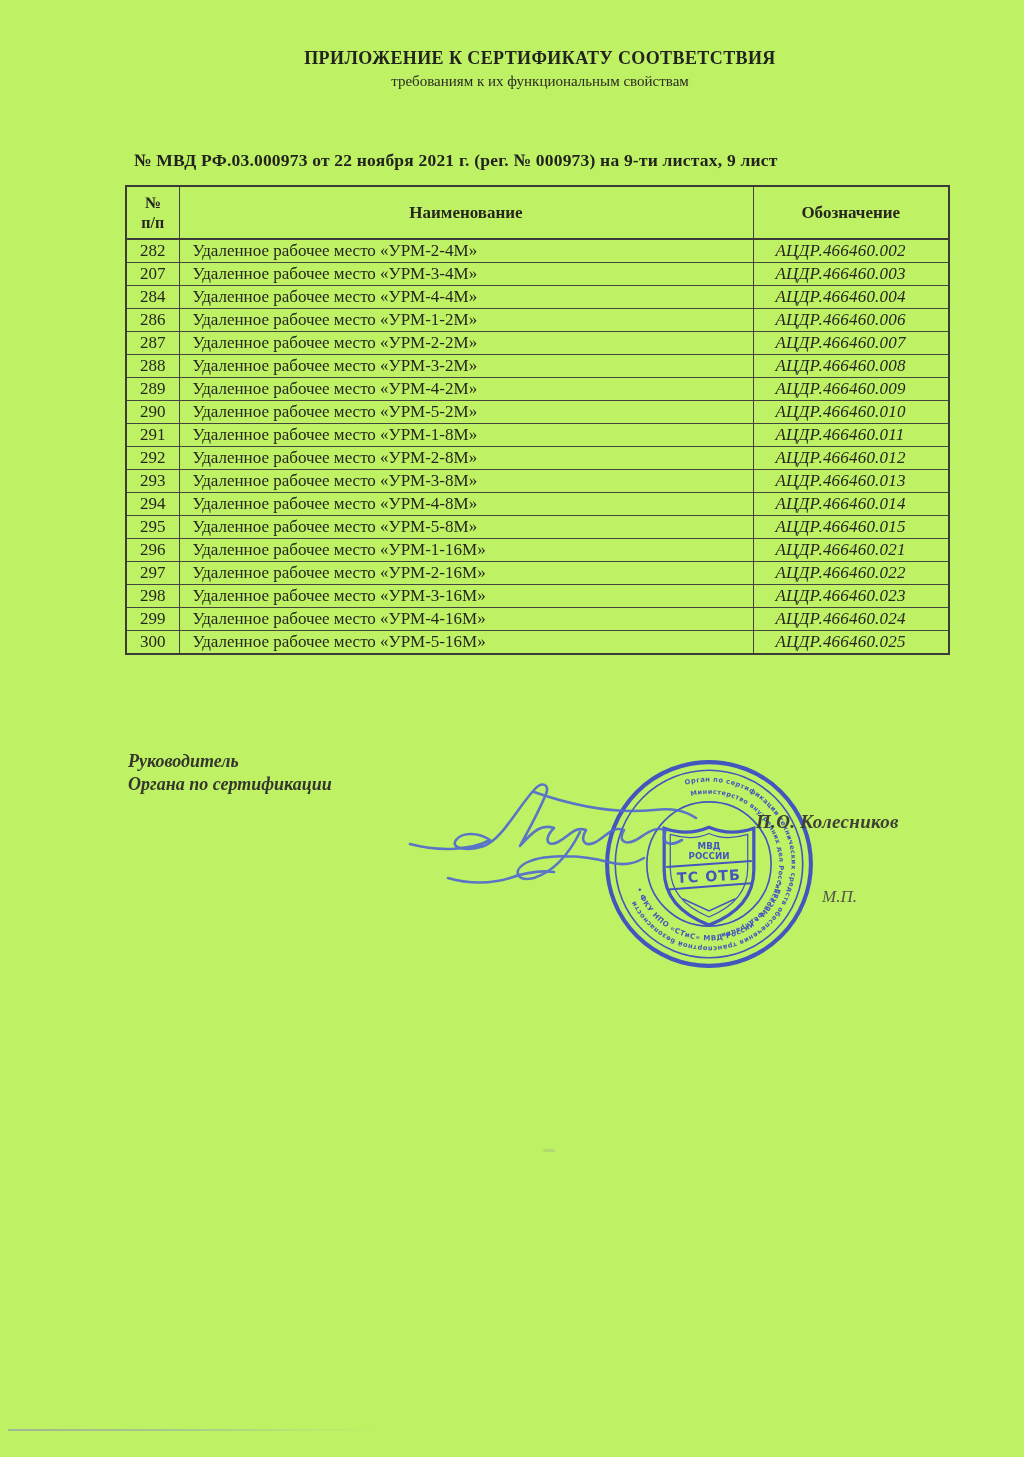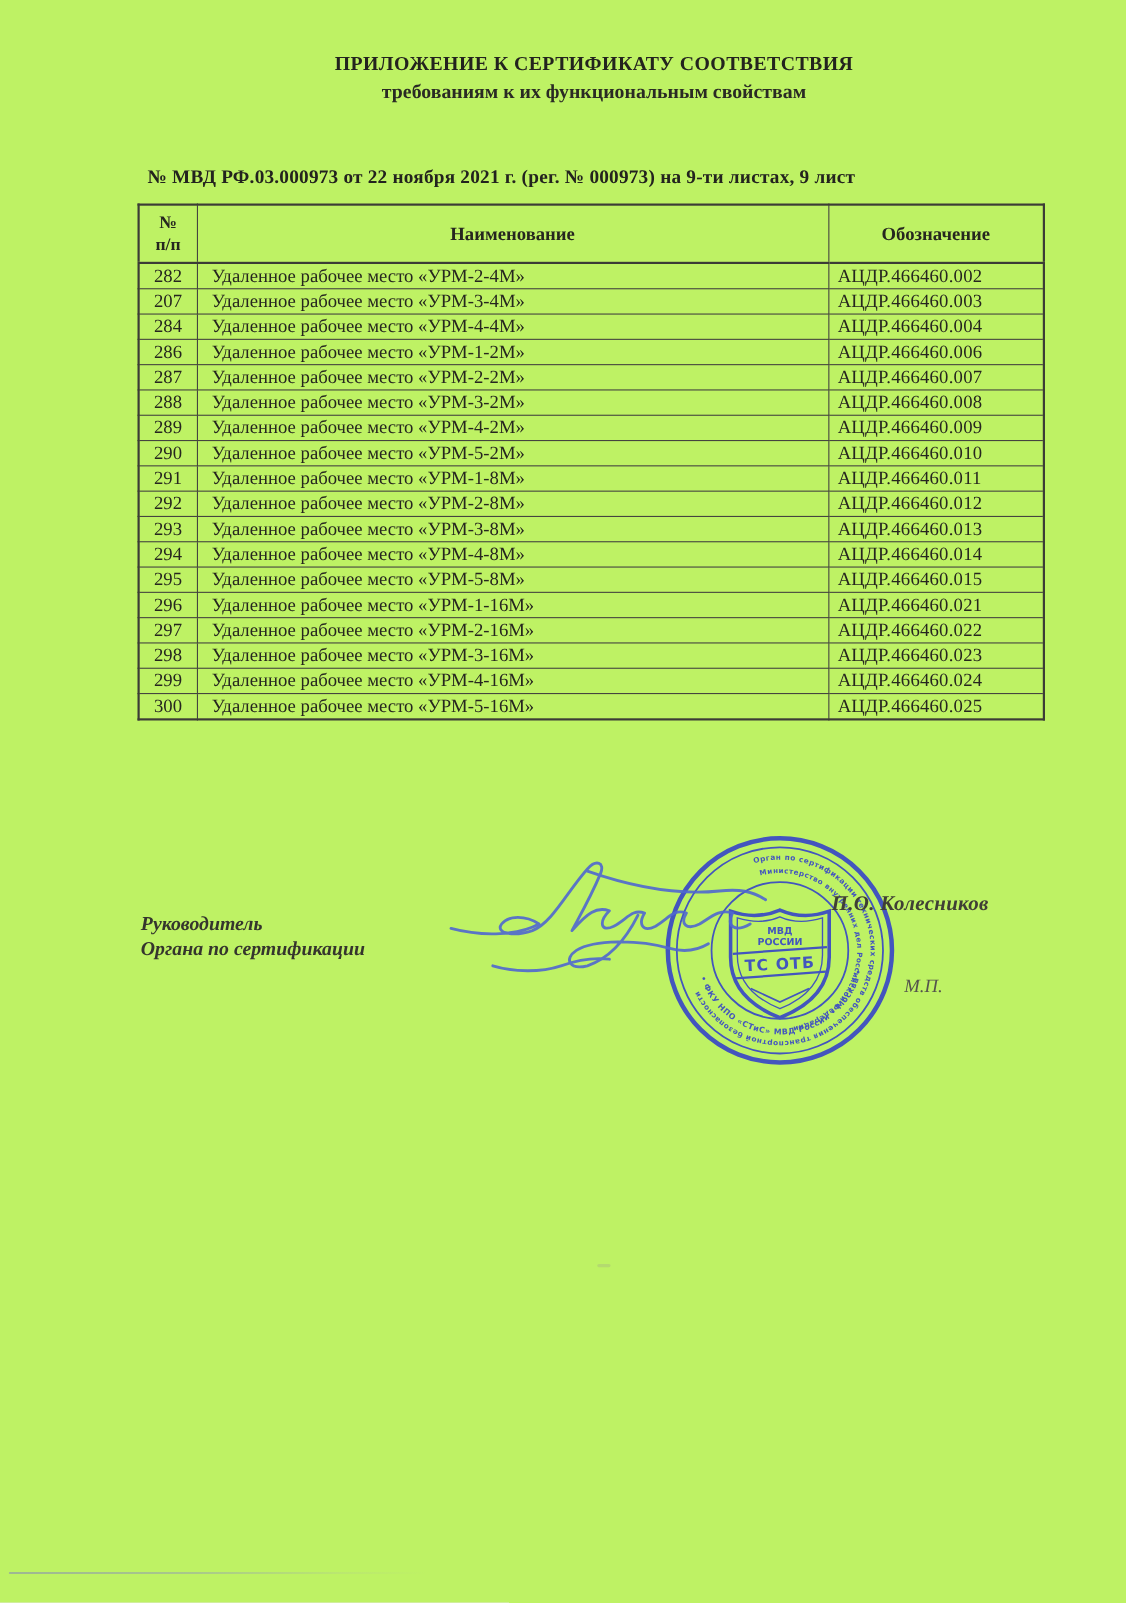--- a/index.html
+++ b/index.html
@@ -5,21 +5,21 @@
   html,body{margin:0;padding:0;background:#e8e8e8;}
   .page{
     position:relative;width:1024px;height:1457px;margin:0 auto;
     background:#bef264;overflow:hidden;
     font-family:"Liberation Serif","DejaVu Serif",serif;color:#2a2a24;
   }
   
   .title-block{position:absolute;left:56px;top:48px;width:968px;text-align:center;}
   .title-1{font-size:18px;font-weight:bold;letter-spacing:.4px;color:#23231e;}
   .title-2{margin-top:5px;font-size:15.5px;font-weight:bold;color:#2a2a24;}
-  .title-3{margin-top:4px;font-size:18px;font-weight:bold;color:#2a2a24;}
+  .title-3{margin-top:4px;font-size:15px;font-weight:normal;color:#2a2a24;}
   .doc-number{position:absolute;left:134px;top:150px;font-size:17.5px;font-weight:bold;color:#23231e;letter-spacing:.2px;}
   
   table.doc-table{
     position:absolute;left:125px;top:185px;width:823px;
     border-collapse:collapse;table-layout:fixed;
     font-family:"Liberation Serif","DejaVu Serif",serif;
   }
   .doc-table col.w-num{width:53px;}
   .doc-table col.w-name{width:574px;}
   .doc-table col.w-des{width:196px;}
@@ -27,23 +27,23 @@
     border:1.5px solid #45453f;
     font-size:17px;color:#26261f;
     overflow:hidden;white-space:nowrap;
   }
   .doc-table{border:2.5px solid #3c3c36;}
   .doc-table thead th{height:49px;font-weight:bold;text-align:center;vertical-align:middle;font-size:17px;border-bottom:2px solid #3c3c36;}
   .th-num-l1,.th-num-l2{display:block;line-height:20px;font-size:16px;}
   .doc-table tbody td{height:22px;padding:0;}
   .doc-table td.c-num{text-align:center;}
   .doc-table td.c-name{padding-left:13px;}
-  .doc-table td.c-designation{padding-left:8px;letter-spacing:.2px;}
-  
-  .role-block{position:absolute;left:128px;top:828px;font-size:18px;font-weight:bold;font-style:italic;color:#35352d;line-height:23px;}
+  .doc-table td.c-designation{padding-left:22px;letter-spacing:.2px;font-style:italic;}
+  
+  .role-block{position:absolute;left:128px;top:750px;font-size:18px;font-weight:bold;font-style:italic;color:#35352d;line-height:23px;}
   .signer-name{position:absolute;left:756px;top:811px;font-size:19px;font-weight:bold;font-style:italic;color:#3f3f35;z-index:5;letter-spacing:.3px;}
   .mp-note{position:absolute;left:822px;top:887px;font-size:17px;font-style:italic;color:#55554c;z-index:5;}
   .stamp-wrap{position:absolute;left:601px;top:756px;width:216px;height:216px;z-index:2;opacity:.93;}
   .sig-wrap{position:absolute;left:382px;top:778px;width:420px;height:130px;z-index:3;}
   
   .scan-line{position:absolute;left:8px;top:1429px;width:380px;height:2px;
     background:linear-gradient(90deg,rgba(118,110,205,.45),rgba(130,125,210,.35) 45%,rgba(160,160,190,.12) 80%,rgba(160,160,190,0));
     border-radius:2px;}
   .scan-smudge{position:absolute;left:543px;top:1149px;width:12px;height:3px;background:rgba(150,148,145,.25);border-radius:2px;}
 </style>

